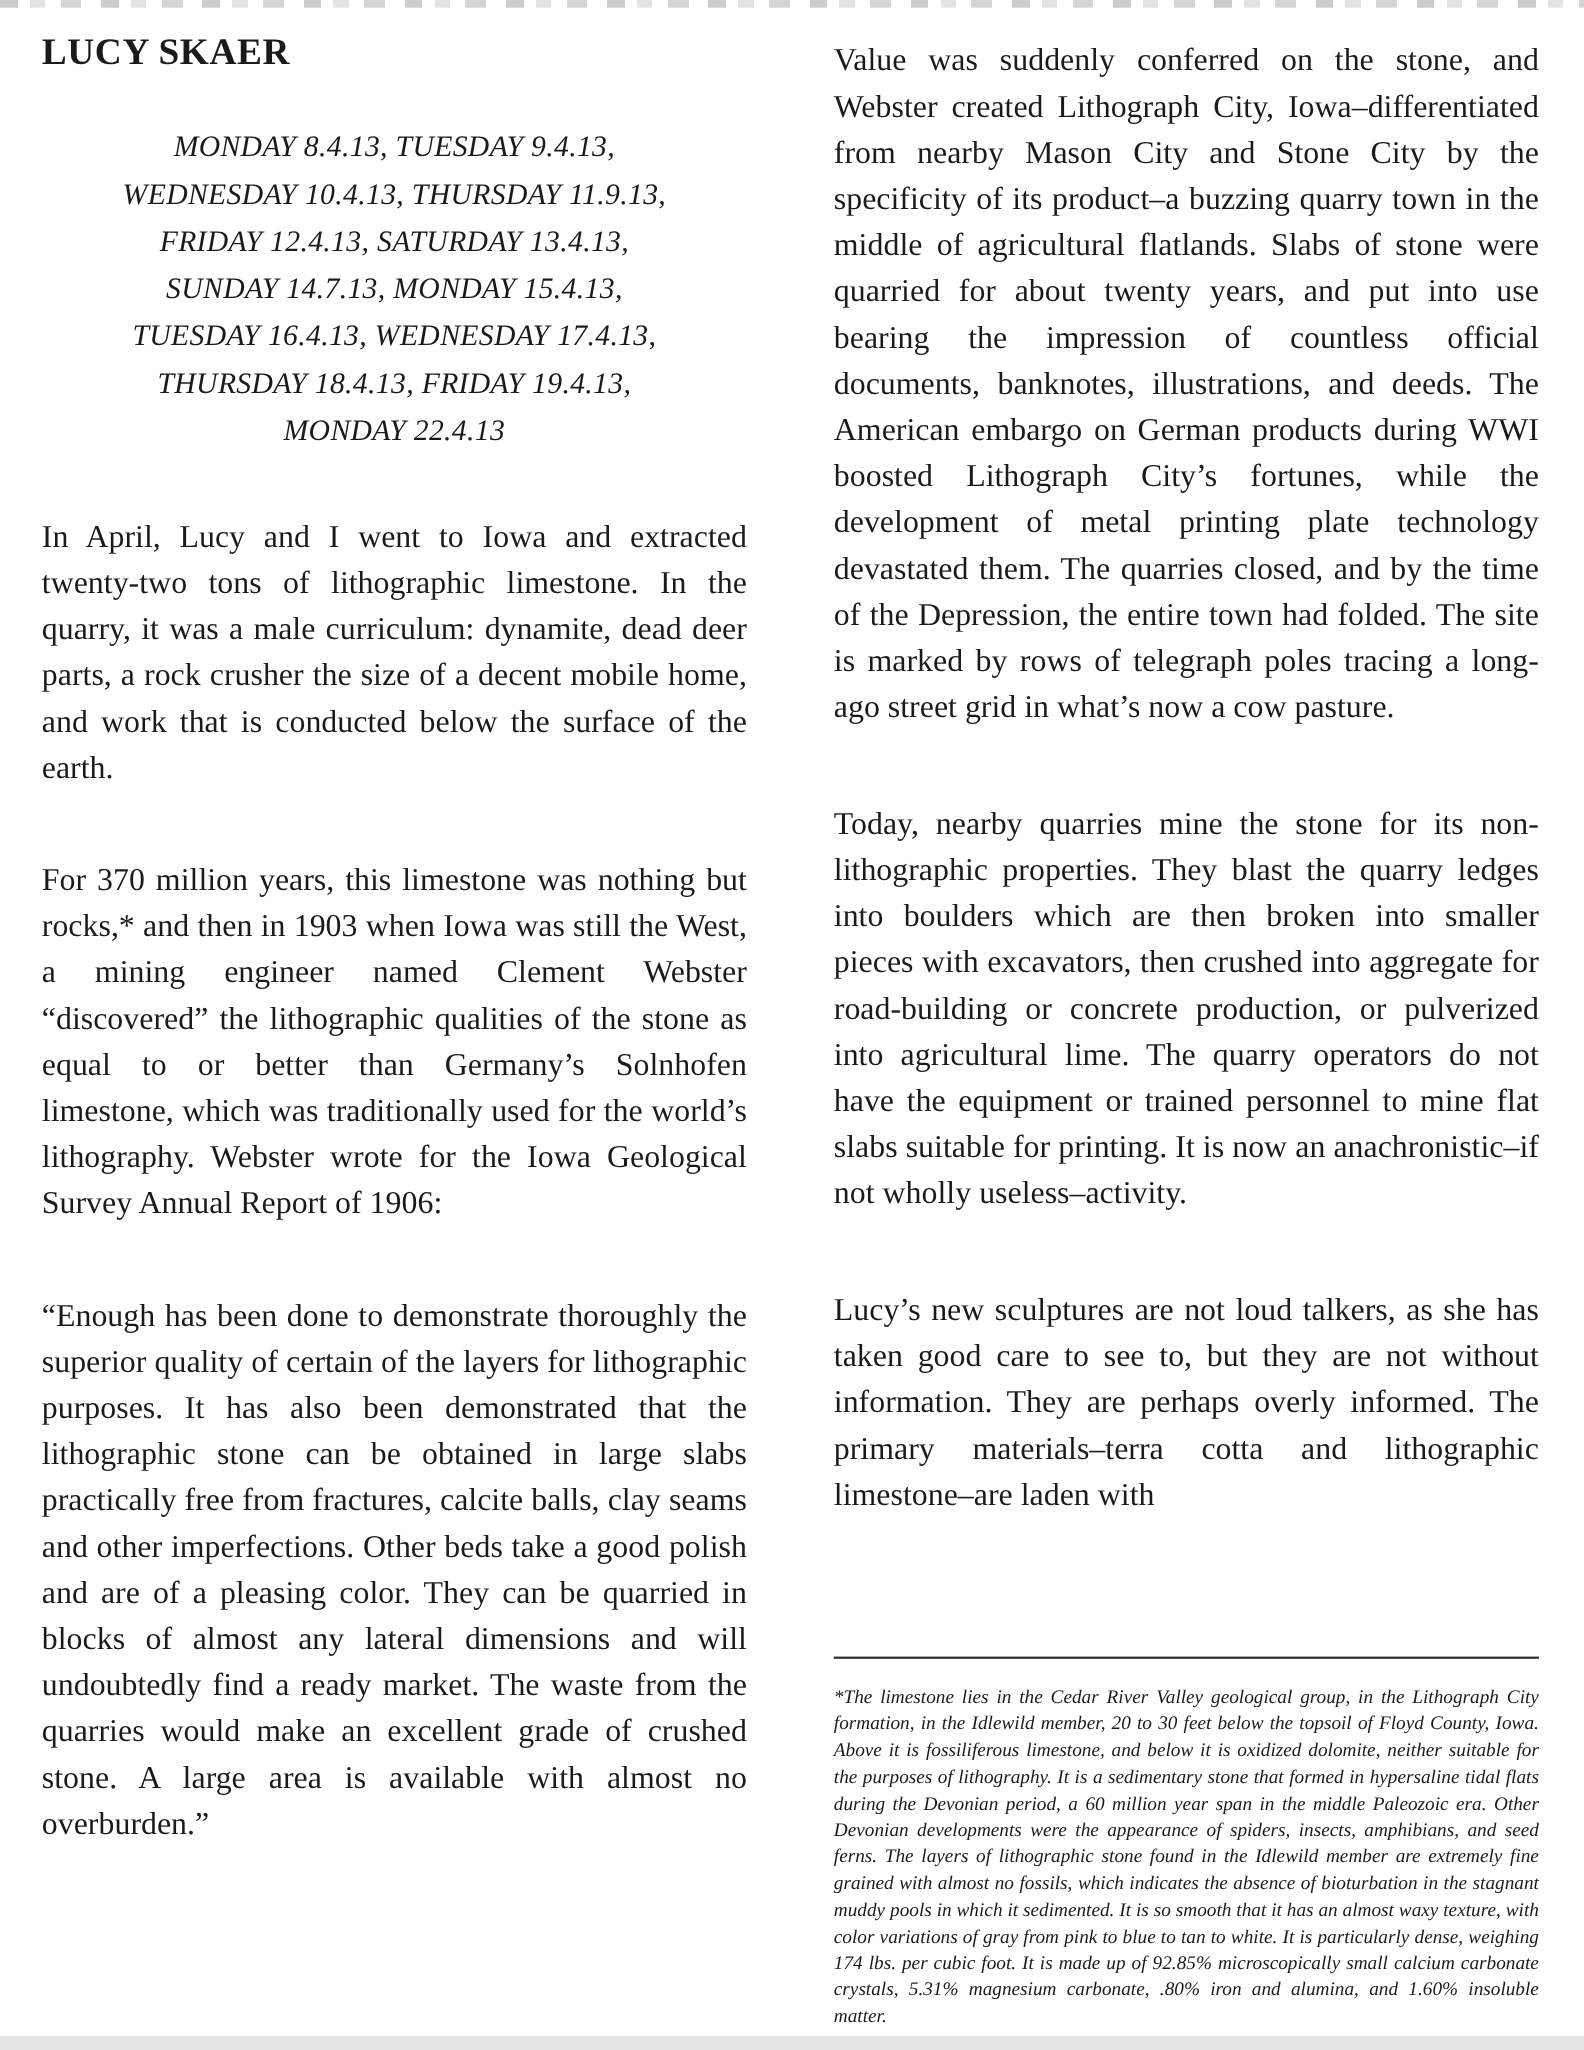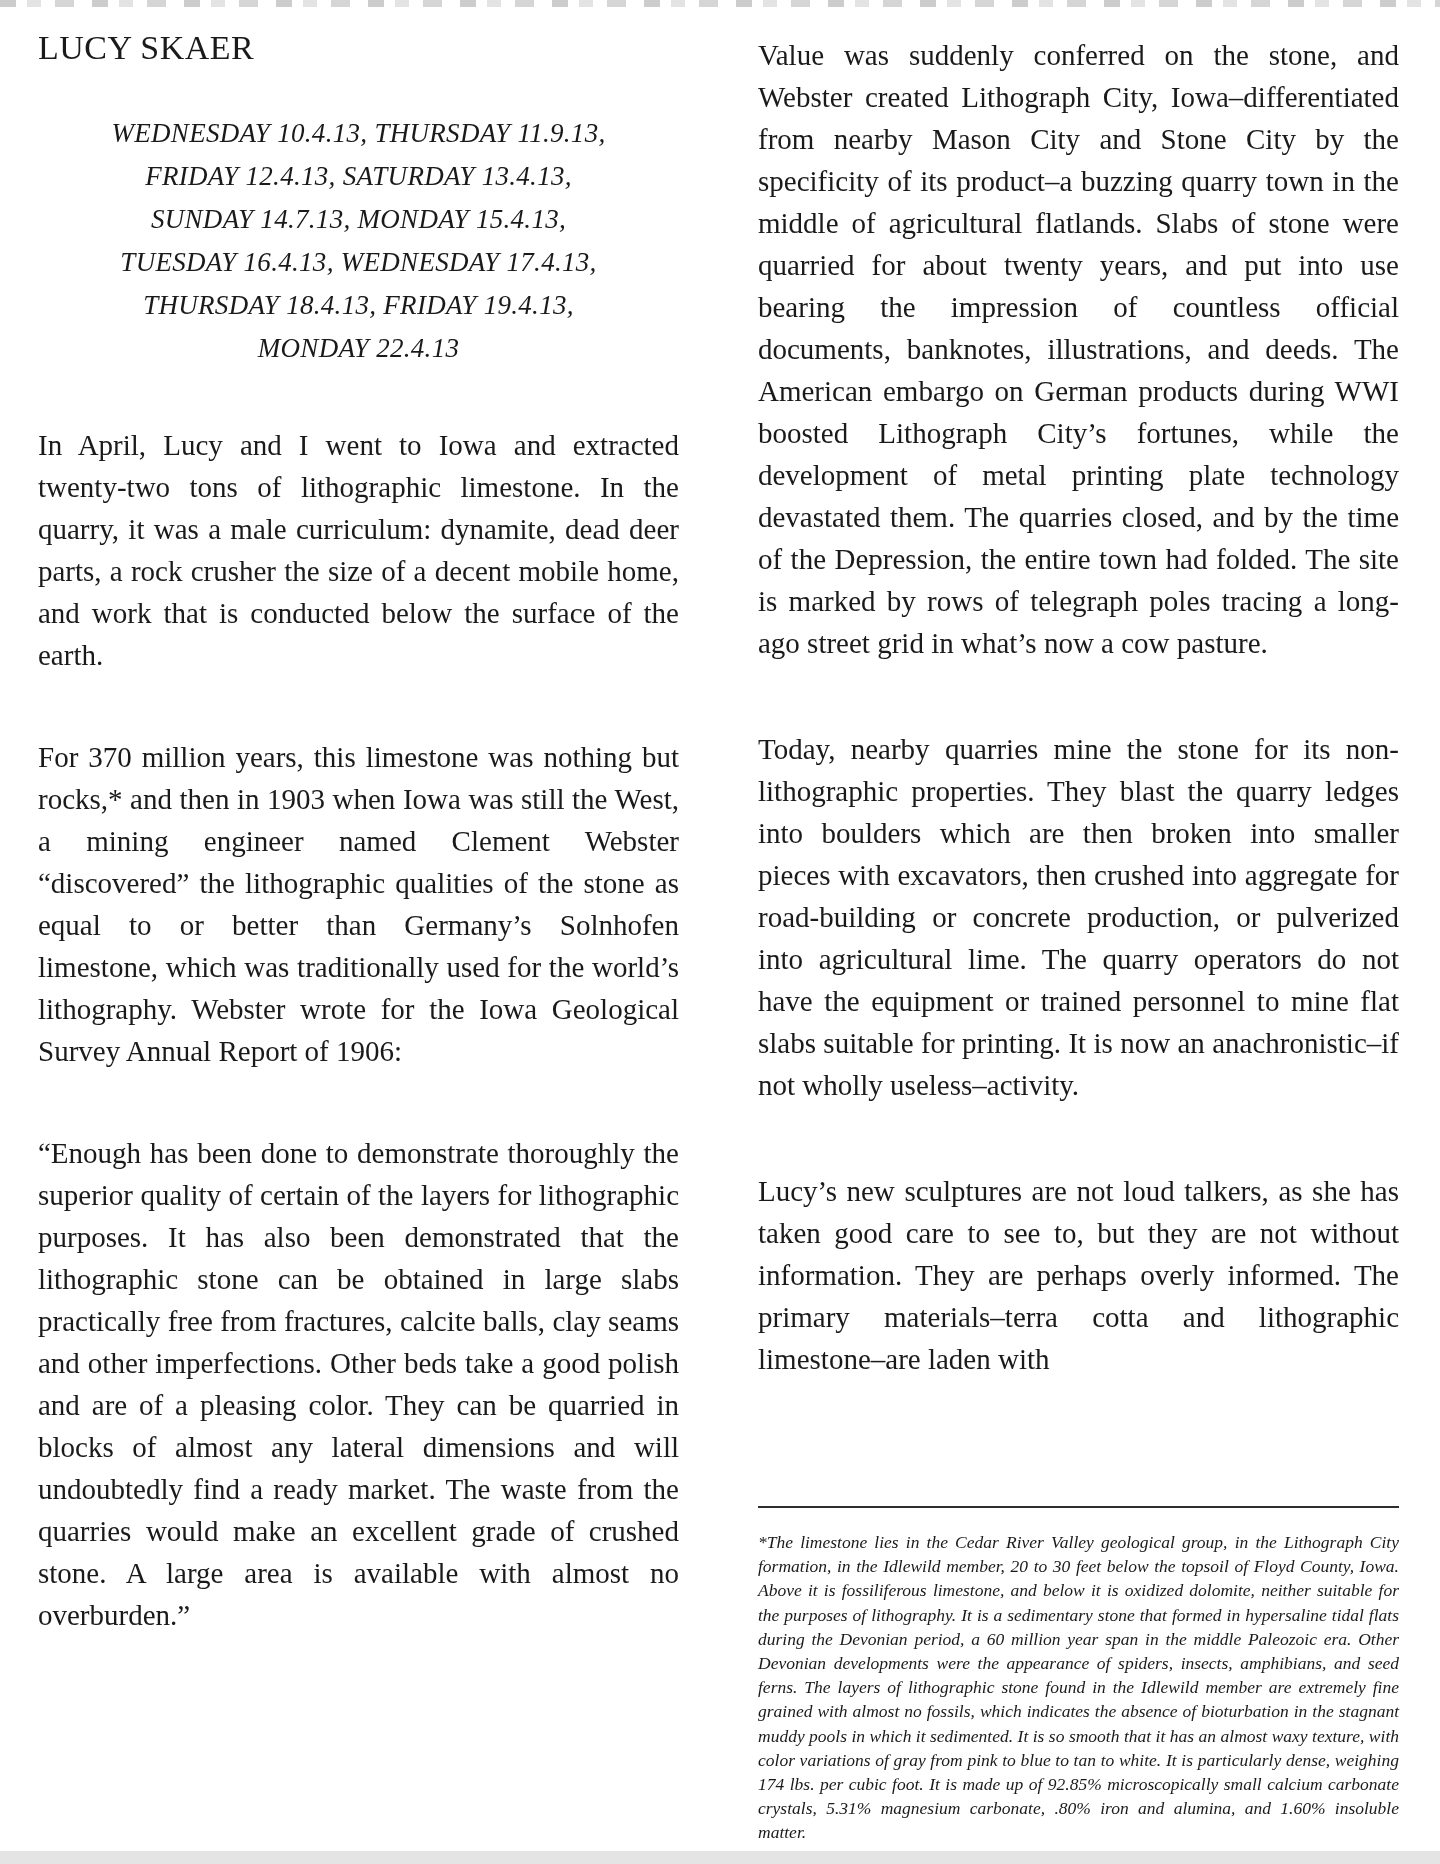--- a/index.html
+++ b/index.html
@@ -29,21 +29,21 @@
   }
 
   .col { position: absolute; width: 641px; }
   .col-left  { left: 38px;  top: 28px; }
   .col-right { left: 758px; top: 34px; }
 
   .author {
     font-size: 34px; line-height: 40px;
     letter-spacing: 0.5px;
     margin: 0 0 44px 0;
-    font-weight: normal;
+    font-weight: bold;
   }
 
   .dates { text-align: center; margin: 0 0 54px 0; }
   .date-line {
     font-style: italic;
     font-size: 27px; line-height: 43px;
     white-space: nowrap;
     letter-spacing: 0.3px;
   }
 
@@ -70,20 +70,21 @@
 </style>
 </head>
 <body>
 
 <div class="top-artifact"></div>
 
 <div class="col col-left">
   <h1 class="author">LUCY SKAER</h1>
 
   <div class="dates">
+    <div class="date-line">MONDAY 8.4.13, TUESDAY 9.4.13,</div>
     <div class="date-line">WEDNESDAY 10.4.13, THURSDAY 11.9.13,</div>
     <div class="date-line">FRIDAY 12.4.13, SATURDAY 13.4.13,</div>
     <div class="date-line">SUNDAY 14.7.13, MONDAY 15.4.13,</div>
     <div class="date-line">TUESDAY 16.4.13, WEDNESDAY 17.4.13,</div>
     <div class="date-line">THURSDAY 18.4.13, FRIDAY 19.4.13,</div>
     <div class="date-line">MONDAY 22.4.13</div>
   </div>
 
   <p class="para">In April, Lucy and I went to Iowa and extracted twenty-two tons of lithographic limestone. In the quarry, it was a male curriculum: dynamite, dead deer parts, a rock crusher the size of a decent mobile home, and work that is conducted below the surface of the earth.</p>
   <p class="para">For 370 million years, this limestone was nothing but rocks,* and then in 1903 when Iowa was still the West, a mining engineer named Clement Webster “discovered” the lithographic qualities of the stone as equal to or better than Germany’s Solnhofen limestone, which was traditionally used for the world’s lithography. Webster wrote for the Iowa Geological Survey Annual Report of 1906:</p>

